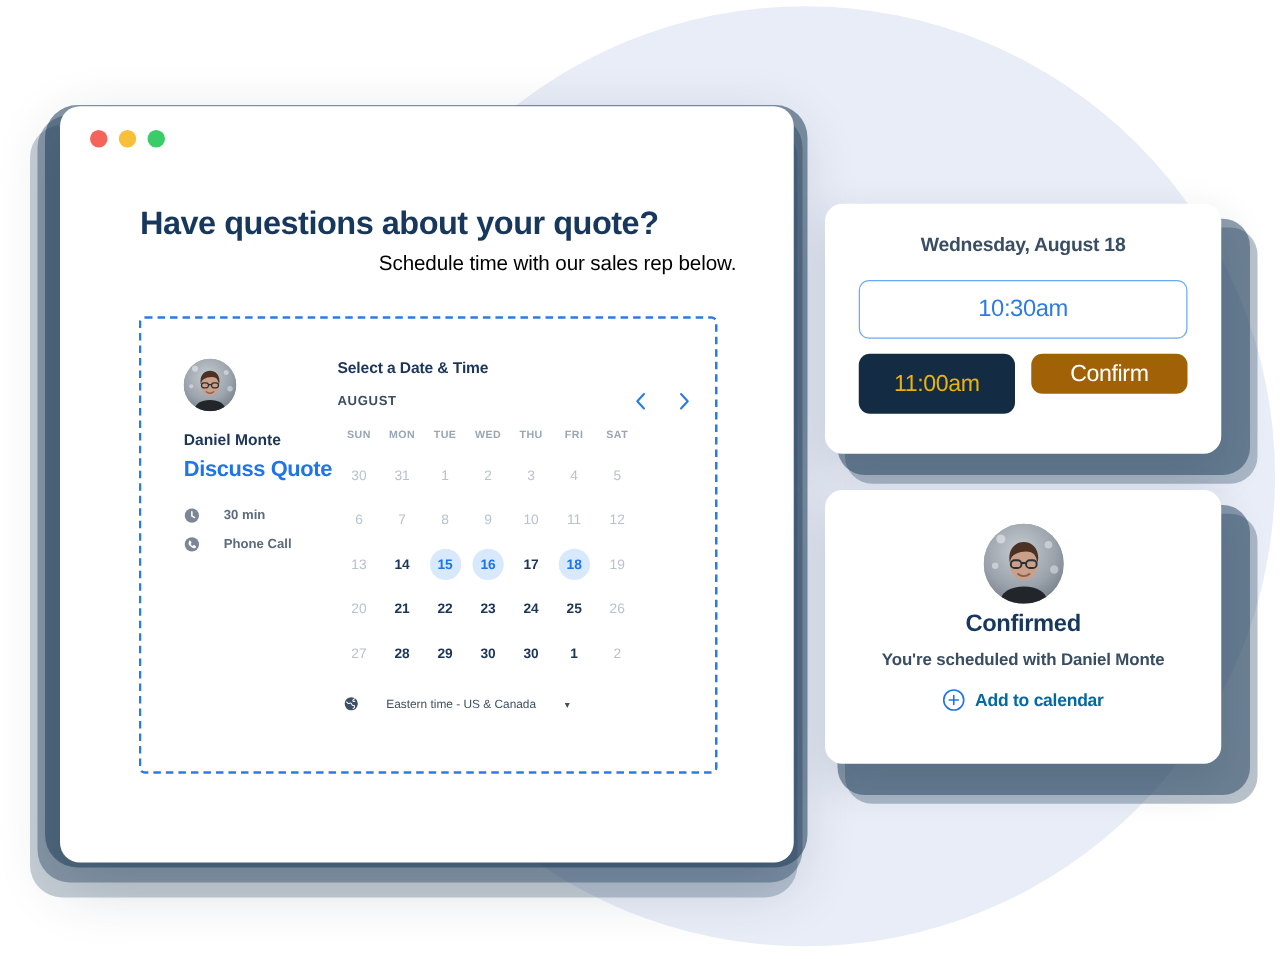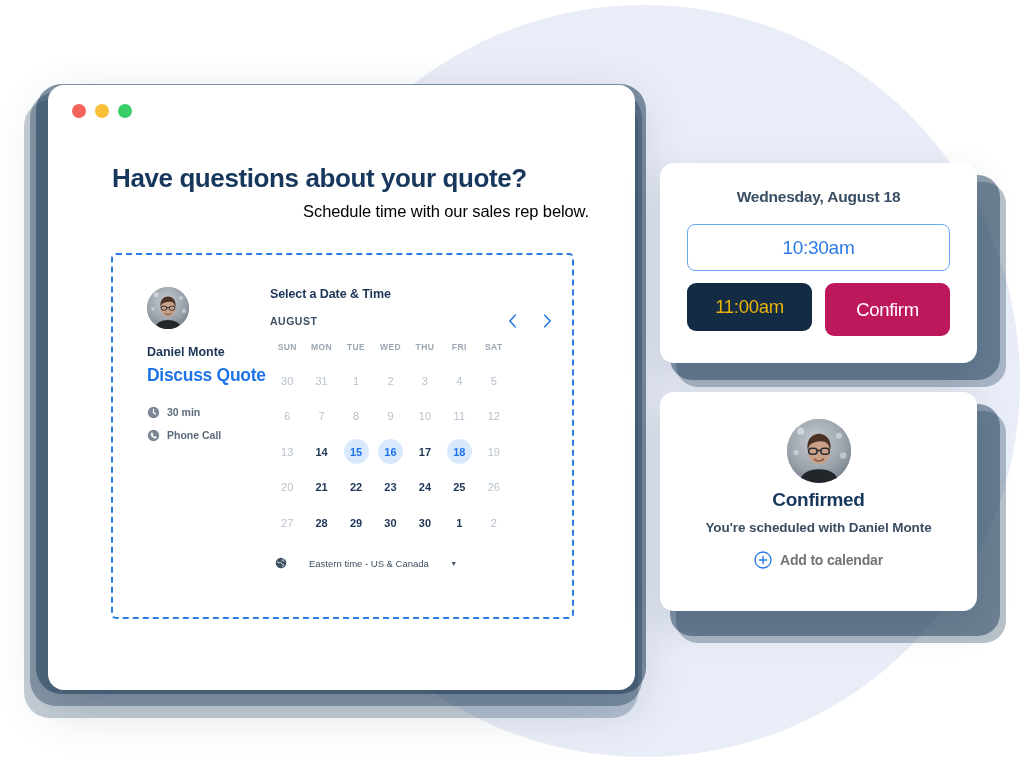--- a/index.html
+++ b/index.html
@@ -123,21 +123,21 @@
     margin-top: 6px;
     font-size: 17.5px;
     font-weight: bold;
     color: #1f74e8;
     letter-spacing: -0.3px;
   }
   .meta-list { margin-top: 20px; }
   .meta-row {
     display: flex;
     align-items: center;
-    gap: 7px;
+    gap: 19px;
     margin-bottom: 10px;
   }
   .meta-row span.meta-text {
     font-size: 10.5px;
     font-weight: bold;
     color: #5b6b7c;
   }
   .meta-ico { width: 13px; height: 13px; display: block; }
 
   
@@ -255,22 +255,22 @@
     background: #132c44;
     border-radius: 9px;
     display: flex; align-items: center; justify-content: center;
     color: #eab308;
     font-size: 18.5px;
     letter-spacing: -.3px;
     cursor: pointer;
   }
   .slot-confirm {
     flex: 1;
-    height: 53px;
-    background: #be185d;
+    height: 32px;
+    background: #a16207;
     border-radius: 9px;
     display: flex; align-items: center; justify-content: center;
     color: #ffffff;
     font-size: 18.5px;
     letter-spacing: -.3px;
     border: none;
     cursor: pointer;
     font-family: "Liberation Sans", sans-serif;
   }
 
@@ -311,21 +311,21 @@
   .add-cal {
     margin-top: 16px;
     display: inline-flex;
     align-items: center;
     gap: 8px;
     cursor: pointer;
   }
   .add-cal-text {
     font-size: 14px;
     font-weight: bold;
-    color: #737373;
+    color: #0369a1;
     letter-spacing: -.2px;
   }
 </style>
 </head>
 <body>
 
 <div id="stage">
 
   <div class="bg-circle"></div>
 

